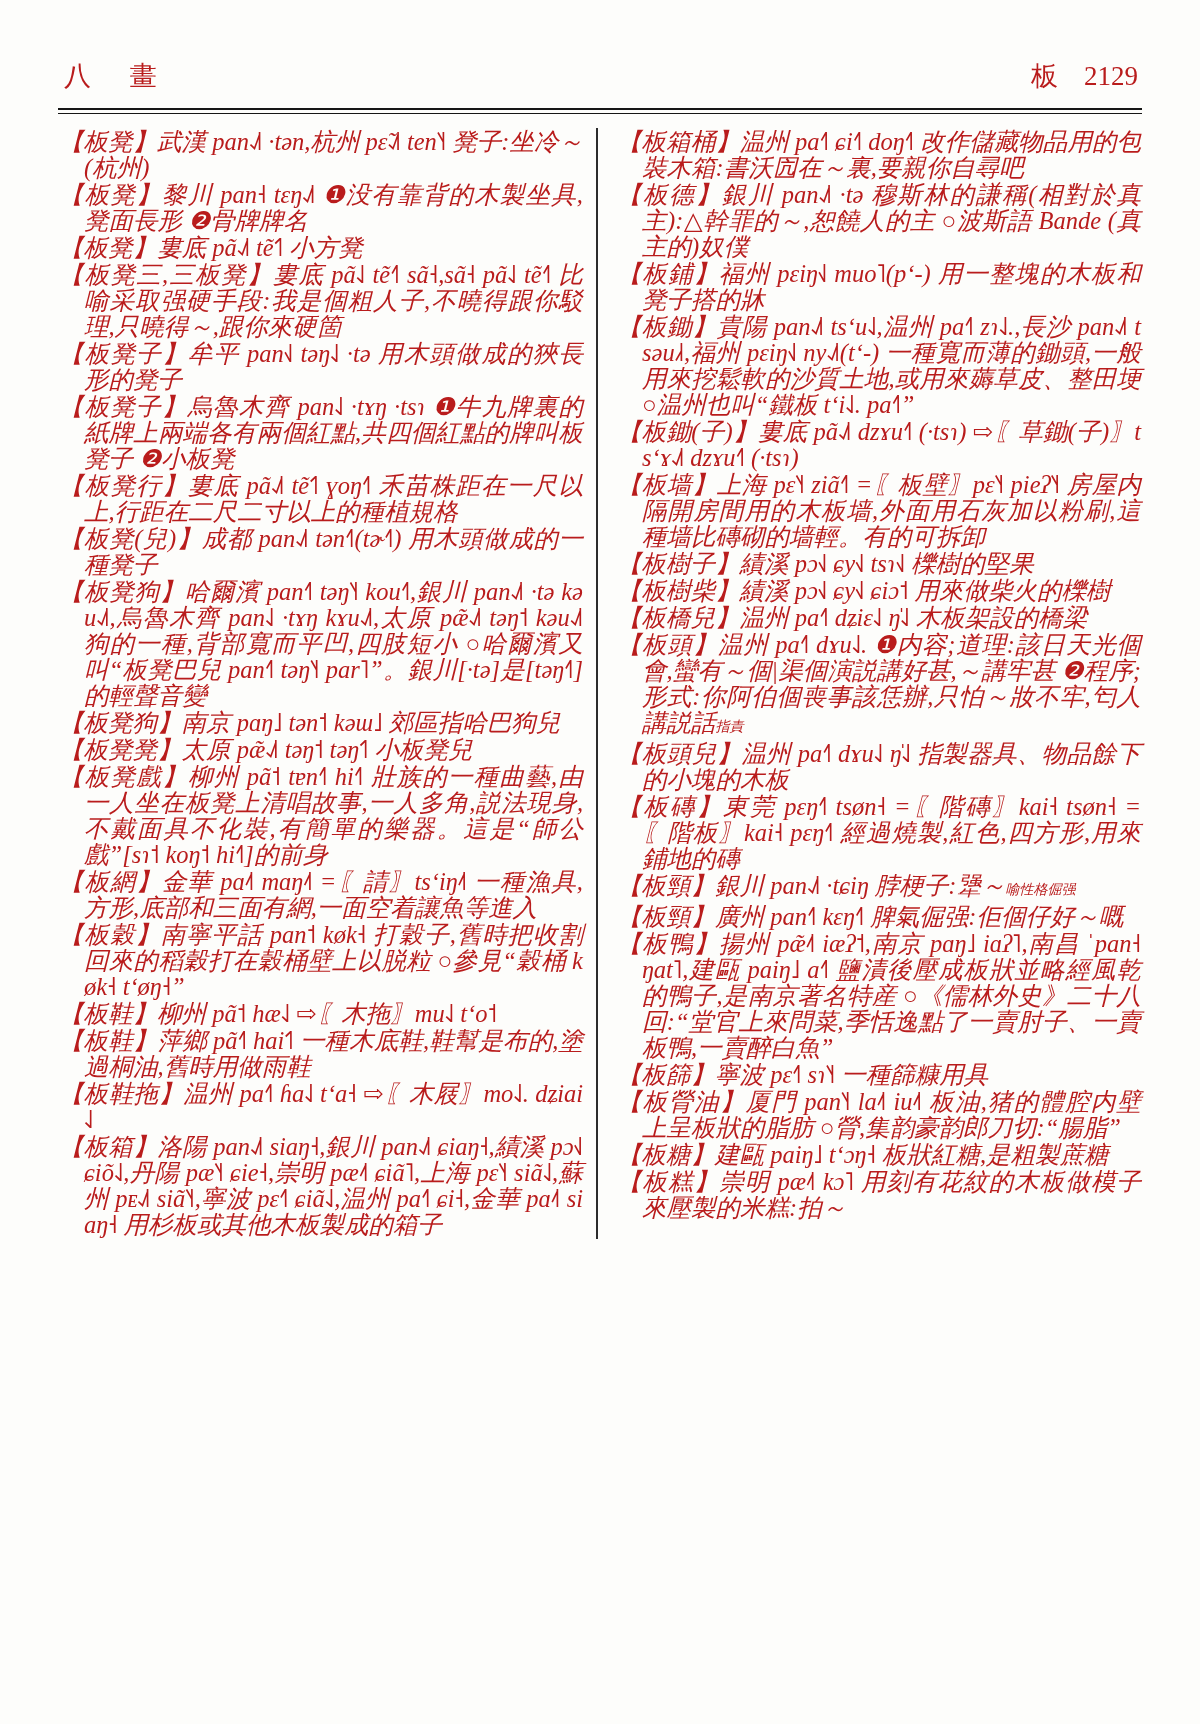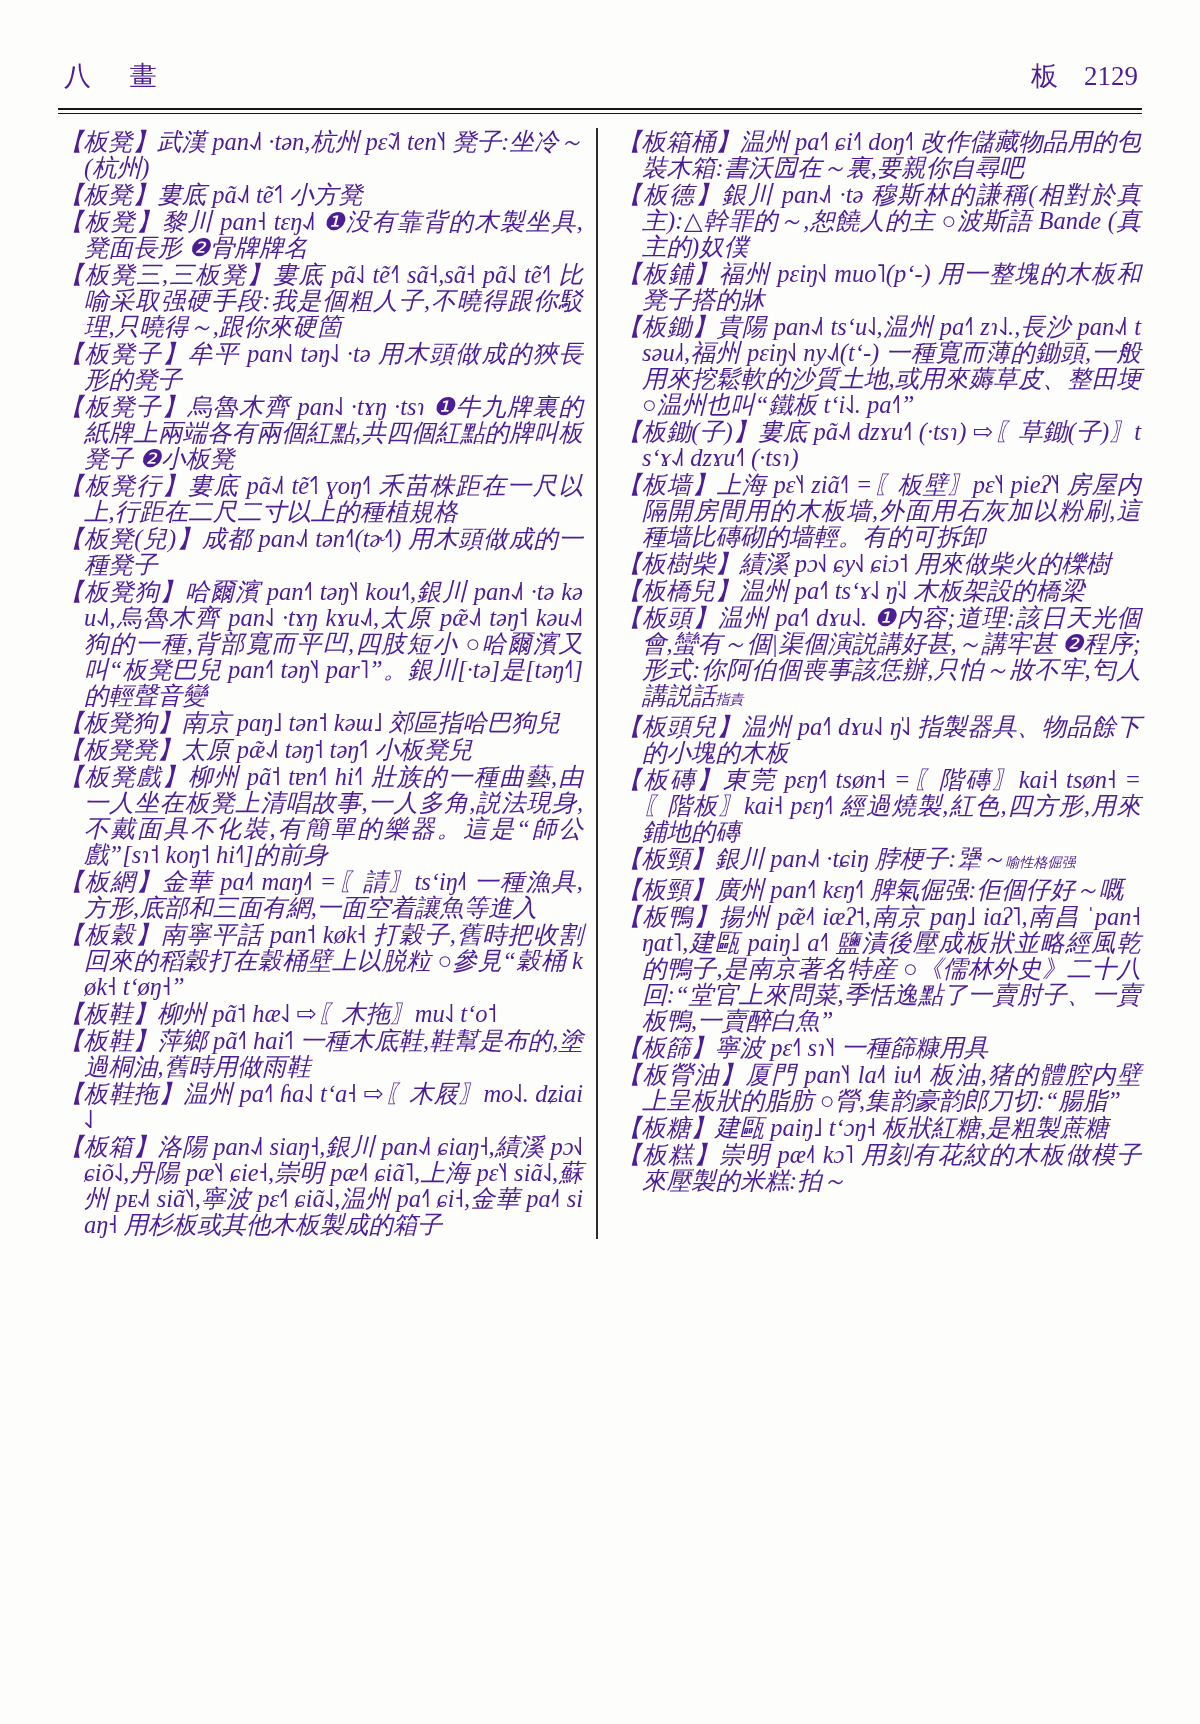--- a/index.html
+++ b/index.html
@@ -2,21 +2,21 @@
 <html><head>
 <meta charset="utf-8">
 <style>
   html,body{margin:0;padding:0;background:#ffffff;}
   .page{
     position:relative;
     width:1200px;height:1724px;
     box-sizing:border-box;
     padding:52px 58px 0 58px;
     background:#fdfdfb;
-    color:#4c1d95;
+    color:#b91c1c;
     font-family:"Liberation Serif","DejaVu Serif",serif;
     overflow:hidden;
   }
   .hdr{
     display:flex;justify-content:space-between;align-items:baseline;
     font-size:27px;
     padding:6px 4px 14px 6px;
   }
   .hdr-left{letter-spacing:16px;}
   .hdr-right .hdr-char{margin-right:26px;}
@@ -46,22 +46,22 @@
   <div class="hdr">
     <span class="hdr-left">八 畫</span>
     <span class="hdr-right">
       <span class="hdr-char">板</span><span>2129</span>
     </span>
   </div>
   <div class="rule"></div>
   <div class="columns">
     <section class="col col-left" id="col-left">
         <p class="entry"><span class="seg">【板凳】武漢 pan˨˩˦ ·tən,杭州 pɛ̃˨˩˦ ten˥˧ 凳子:坐冷～(杭州)</span></p>
+        <p class="entry"><span class="seg">【板凳】黎川 pan˧ tɛŋ˨˩˦ ❶没有靠背的木製坐具,凳面長形 ❷骨牌牌名</span></p>
         <p class="entry"><span class="seg">【板凳】婁底 pã˨˩˦ tẽ˦˥ 小方凳</span></p>
-        <p class="entry"><span class="seg">【板凳】黎川 pan˧ tɛŋ˨˩˦ ❶没有靠背的木製坐具,凳面長形 ❷骨牌牌名</span></p>
         <p class="entry"><span class="seg">【板凳三,三板凳】婁底 pã˨˩ tẽ˧˥ sã˧,sã˧ pã˨˩ tẽ˧˥ 比喻采取强硬手段:我是個粗人子,不曉得跟你駁理,只曉得～,跟你來硬箇</span></p>
         <p class="entry"><span class="seg">【板凳子】牟平 pan˧˩ təŋ˨˩ ·tə 用木頭做成的狹長形的凳子</span></p>
         <p class="entry"><span class="seg">【板凳子】烏魯木齊 pan˨˩ ·tɤŋ ·tsɿ ❶牛九牌裏的紙牌上兩端各有兩個紅點,共四個紅點的牌叫板凳子 ❷小板凳</span></p>
         <p class="entry"><span class="seg">【板凳行】婁底 pã˨˩˦ tẽ˦˥ ɣoŋ˧˥ 禾苗株距在一尺以上,行距在二尺二寸以上的種植規格</span></p>
         <p class="entry"><span class="seg">【板凳(兒)】成都 pan˨˩˦ tən˧˥(tɚ˧˥) 用木頭做成的一種凳子</span></p>
         <p class="entry"><span class="seg">【板凳狗】哈爾濱 pan˧˥ təŋ˥˧ kou˧˥,銀川 pan˨˩˦ ·tə kəu˨˩˦,烏魯木齊 pan˨˩ ·tɤŋ kɤu˨˩˦,太原 pæ̃˨˩˦ təŋ˦ kəu˨˩˦ 狗的一種,背部寬而平凹,四肢短小 ○哈爾濱又叫“板凳巴兒 pan˧˥ təŋ˥˧ par˥”。銀川[·tə]是[təŋ˧˥]的輕聲音變</span></p>
         <p class="entry"><span class="seg">【板凳狗】南京 pɑŋ˩ tən˦ kəɯ˩ 郊區指哈巴狗兒</span></p>
         <p class="entry"><span class="seg">【板凳凳】太原 pæ̃˨˩˦ təŋ˦ təŋ˦˥ 小板凳兒</span></p>
         <p class="entry"><span class="seg">【板凳戲】柳州 pã˦ tɐn˧˥ hi˧˥ 壯族的一種曲藝,由一人坐在板凳上清唱故事,一人多角,説法現身,不戴面具不化裝,有簡單的樂器。這是“師公戲”[sɿ˦ koŋ˦ hi˧˥]的前身</span></p>
         <p class="entry"><span class="seg">【板網】金華 pɑ˨˦ mɑŋ˨˦ =〖請〗tsʻiŋ˨˦ 一種漁具,方形,底部和三面有網,一面空着讓魚等進入</span></p>
@@ -72,22 +72,23 @@
         <p class="entry"><span class="seg">【板箱】洛陽 pan˨˩˦ siaŋ˧,銀川 pan˨˩˦ ɕiaŋ˧,績溪 pɔ˧˩ ɕiõ˨˩,丹陽 pæ˥˧ ɕie˧,崇明 pæ˨˦ ɕiã˥,上海 pɛ˥˧ siã˨˩,蘇州 pᴇ˨˩˦ siã˥˧,寧波 pɛ˧˥ ɕiã˨˩,温州 pa˧˥ ɕi˧,金華 pɑ˨˦ siaŋ˧ 用杉板或其他木板製成的箱子</span></p>
       </section>
     <div class="divider"></div>
     <section class="col col-right" id="col-right">
         <p class="entry"><span class="seg">【板箱桶】温州 pa˧˥ ɕi˧˥ doŋ˧˥ 改作儲藏物品用的包裝木箱:書沃囥在～裏,要親你自尋吧</span></p>
         <p class="entry"><span class="seg">【板德】銀川 pan˨˩˦ ·tə 穆斯林的謙稱(相對於真主):△幹罪的～,恕饒人的主 ○波斯語 Bande (真主的)奴僕</span></p>
         <p class="entry"><span class="seg">【板鋪】福州 pɛiŋ˧˩ muo˥(pʻ-) 用一整塊的木板和凳子搭的牀</span></p>
         <p class="entry"><span class="seg">【板鋤】貴陽 pan˨˩˦ tsʻu˨˩,温州 pa˧˥ zɿ˨˩.,長沙 pan˨˩˦ tsəu˩˧,福州 pɛiŋ˧˩ ny˨˩˦(tʻ-) 一種寬而薄的鋤頭,一般用來挖鬆軟的沙質土地,或用來薅草皮、整田埂 ○温州也叫“鐵板 tʻi˨˩. pa˧˥”</span></p>
         <p class="entry"><span class="seg">【板鋤(子)】婁底 pã˨˩˦ dzɤu˧˥ (·tsɿ) ⇨〖草鋤(子)〗tsʻɤ˨˩˦ dzɤu˧˥ (·tsɿ)</span></p>
         <p class="entry"><span class="seg">【板墙】上海 pɛ˥˧ ziã˧˥ =〖板壁〗pɛ˥˧ pieʔ˥˧ 房屋内隔開房間用的木板墙,外面用石灰加以粉刷,這種墙比磚砌的墙輕。有的可拆卸</span></p>
+        <p class="entry"><span class="seg">【板樹子】績溪 pɔ˧˩ ɕy˧˩ tsɿ˧˩ 櫟樹的堅果</span></p>
         <p class="entry"><span class="seg">【板樹柴】績溪 pɔ˧˩ ɕy˧˩ ɕiɔ˦ 用來做柴火的櫟樹</span></p>
-        <p class="entry"><span class="seg">【板橋兒】温州 pa˧˥ tsʻɤ˨˩ ŋ̍˨˩ 木板架設的橋梁</span></p>
+        <p class="entry"><span class="seg">【板橋兒】温州 pa˧˥ dʑiɛ˨˩ ŋ̍˨˩ 木板架設的橋梁</span></p>
         <p class="entry"><span class="seg">【板頭】温州 pa˧˥ dɤu˨˩. ❶内容;道理:該日天光個會,蠻有～個|渠個演説講好甚,～講牢甚 ❷程序;形式:你阿伯個喪事該恁辦,只怕～妝不牢,匄人講説話</span><span class="seg small-note">指責</span></p>
         <p class="entry"><span class="seg">【板頭兒】温州 pa˧˥ dɤu˨˩ ŋ̍˨˩ 指製器具、物品餘下的小塊的木板</span></p>
         <p class="entry"><span class="seg">【板磚】東莞 pɛŋ˧˥ tsøn˧ =〖階磚〗kai˧ tsøn˧ =〖階板〗kai˧ pɛŋ˧˥ 經過燒製,紅色,四方形,用來鋪地的磚</span></p>
         <p class="entry"><span class="seg">【板頸】銀川 pan˨˩˦ ·tɕiŋ 脖梗子:犟～</span><span class="seg small-note">喻性格倔强</span></p>
         <p class="entry"><span class="seg">【板頸】廣州 pan˧˥ kɛŋ˧˥ 脾氣倔强:佢個仔好～嘅</span></p>
         <p class="entry"><span class="seg">【板鴨】揚州 pæ̃˨˦ iæʔ˦,南京 pɑŋ˩ iɑʔ˥,南昌 ˈpan˧ ŋat˥,建甌 paiŋ˩ a˧˥ 鹽漬後壓成板狀並略經風乾的鴨子,是南京著名特産 ○《儒林外史》二十八回:“堂官上來問菜,季恬逸點了一賣肘子、一賣板鴨,一賣醉白魚”</span></p>
         <p class="entry"><span class="seg">【板篩】寧波 pɛ˧˥ sɿ˥˧ 一種篩糠用具</span></p>
         <p class="entry"><span class="seg">【板膋油】厦門 pan˥˧ la˨˦ iu˨˦ 板油,猪的體腔内壁上呈板狀的脂肪 ○膋,集韵豪韵郎刀切:“腸脂”</span></p>
         <p class="entry"><span class="seg">【板糖】建甌 paiŋ˩ tʻɔŋ˧ 板狀紅糖,是粗製蔗糖</span></p>
         <p class="entry"><span class="seg">【板糕】崇明 pæ˨˦ kɔ˥ 用刻有花紋的木板做模子來壓製的米糕:拍～</span></p>

